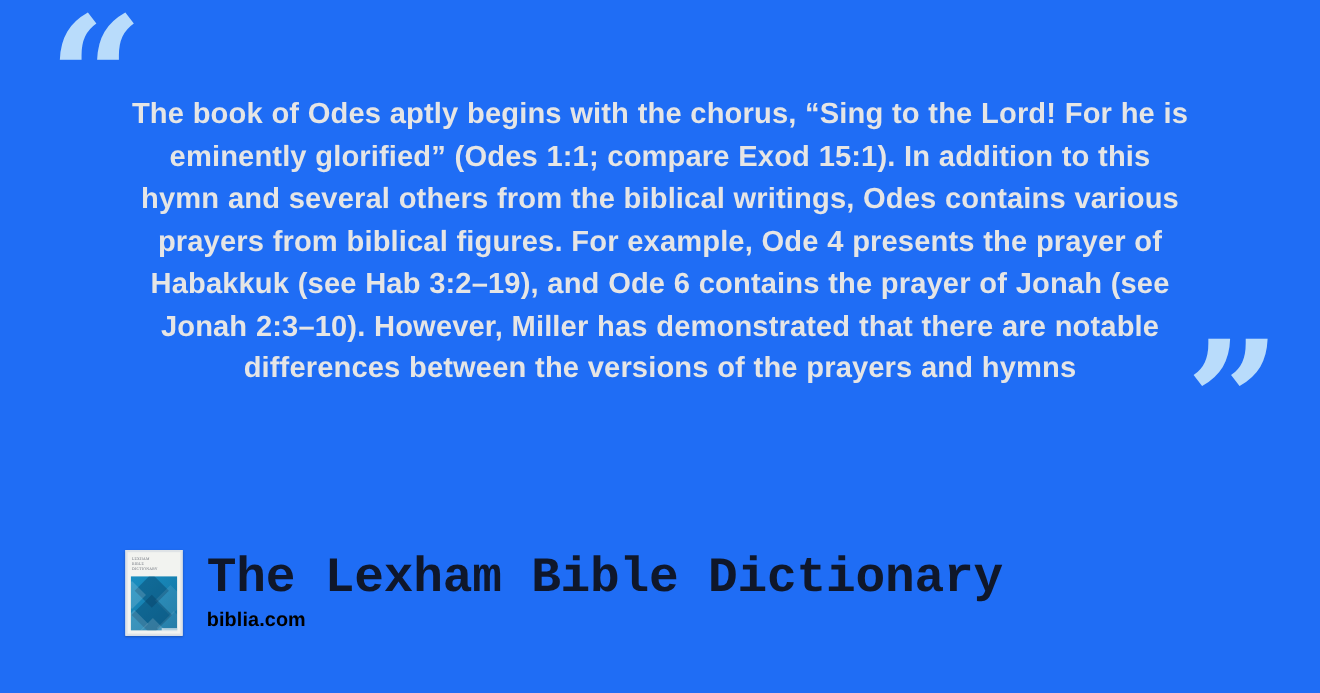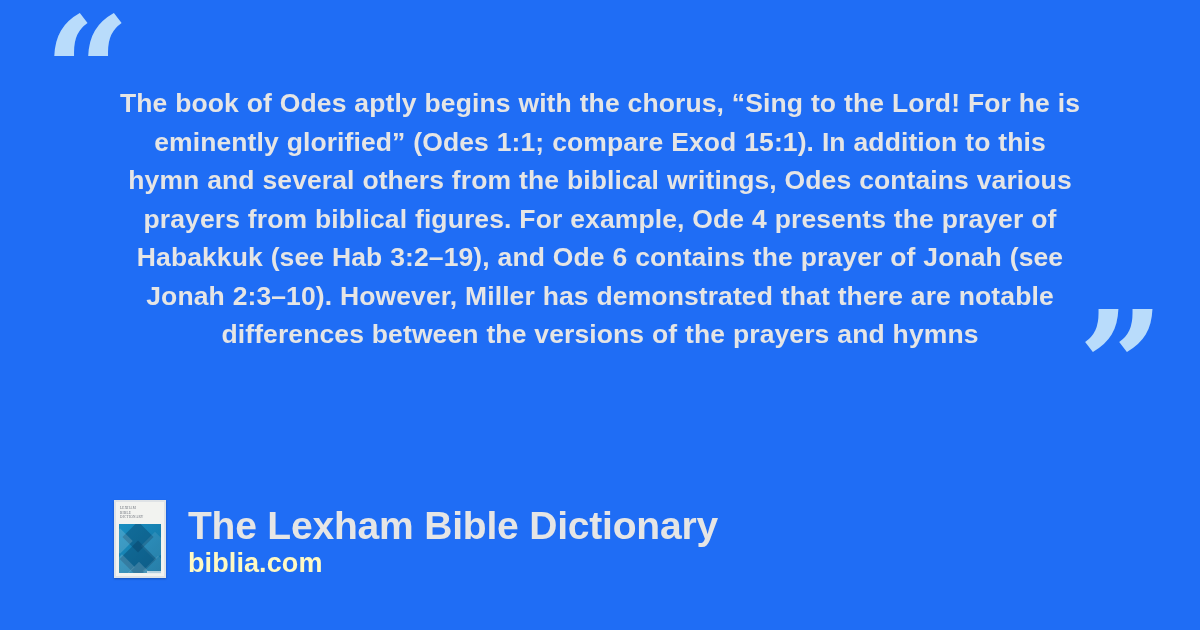--- a/index.html
+++ b/index.html
@@ -125,34 +125,34 @@
     height: 3px;
     background: rgba(225,235,240,0.75);
   }
 
   
   #footer-text {
     margin-left: 22px;
     padding-top: 4px;
   }
   #footer-title {
-    color: #e5e5e5;
-    font-family: Liberation Sans, sans-serif;
+    color: #0f172a;
+    font-family: Liberation Mono, monospace;
     font-weight: 700;
-    font-size: 39px;
+    font-size: 45px;
     line-height: 44px;
     letter-spacing: -0.2px;
     white-space: nowrap;
   }
   #footer-site {
     margin-top: 2px;
-    color: #fef9c3;
+    color: #000000;
     font-family: "Liberation Sans", sans-serif;
     font-weight: 700;
-    font-size: 27px;
+    font-size: 18px;
     line-height: 26px;
     letter-spacing: 0.1px;
     white-space: nowrap;
   }
 </style>
 </head>
 <body>
 
 <div id="card">
 

